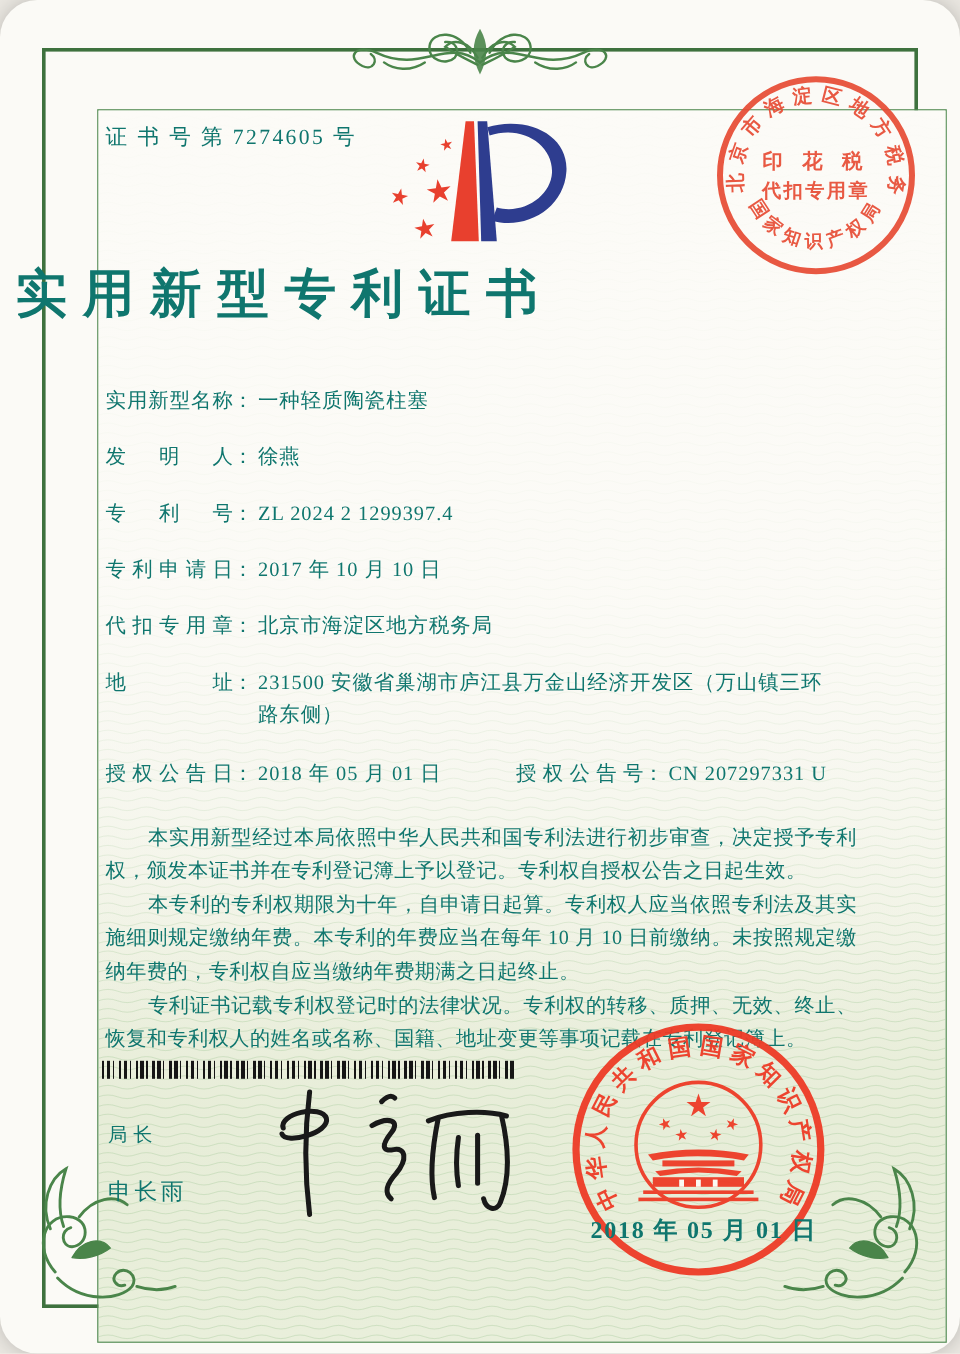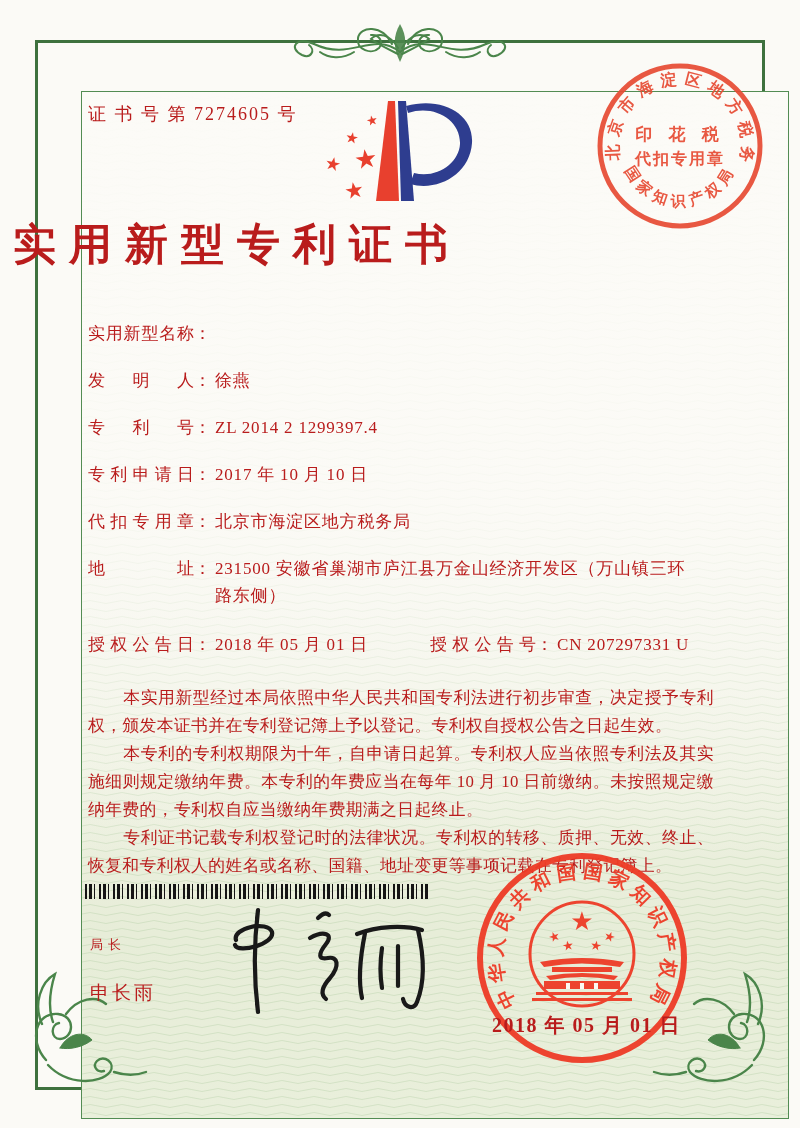--- a/index.html
+++ b/index.html
@@ -1,18 +1,18 @@
 <!DOCTYPE html>
 <html><head>
 <meta charset="utf-8">
 <style>
   html,body{margin:0;padding:0;background:#e9e6e0;}
   .page{position:relative;width:800px;height:1128px;margin:0 auto;background:#fbfaf6;
-        font-family:"Liberation Serif","DejaVu Serif",serif;color:#b91c1c;overflow:hidden;
-        box-shadow:0 0 14px rgba(0,0,0,.18);}
+        font-family:"Liberation Serif","DejaVu Serif",serif;color:#0f766e;overflow:hidden;
+        box-shadow:0 0 14px rgba(0,0,0,.18);border-radius:31px;}
   .frame{position:absolute;left:35px;top:40px;width:724px;height:1044px;border:3px solid #3e713e;}
   .frame-inner{position:absolute;left:43px;top:48px;width:706px;height:1026px;border:1px solid #538c53;
         overflow:hidden;background:linear-gradient(180deg,#fbfaf6 0%,#f7f6ef 38%,#eef1e1 66%,#e7edd8 82%,#e9efdb 100%);}
   .waves{position:absolute;left:0;top:0;z-index:0;}
   .fade{position:absolute;left:0;top:0;width:100%;height:100%;z-index:1;
         background:linear-gradient(180deg,rgba(252,251,247,.96) 0%,rgba(252,251,247,.85) 40%,rgba(252,251,247,.35) 62%,rgba(252,251,247,0) 75%);}
   .abs{position:absolute;z-index:2;}
   .cert-no{left:88px;top:102px;font-size:18px;letter-spacing:2px;}
   .title{left:0;top:216px;width:100%;font-size:43px;font-weight:700;
          letter-spacing:13px;text-indent:13px;}
@@ -20,21 +20,21 @@
   .frow{display:flex;align-items:flex-start;font-size:17px;line-height:27px;margin-bottom:20px;}
   .frow.addr{margin-bottom:22px;}
   .flabel{display:inline-block;width:106px;text-align:justify;text-align-last:justify;flex:0 0 106px;}
   .fcolon{flex:0 0 auto;padding-right:4px;}
   .fvalue{max-width:486px;letter-spacing:.8px;}
   .grant-right{margin-left:62px;display:flex;}
   .paras{left:88px;top:666px;width:626px;font-size:16.8px;line-height:28px;text-align:justify;margin-top:18px;}
   .paras p{margin:0;text-indent:2.1em;letter-spacing:.4px;}
   .barcode{left:85px;top:884px;width:344px;height:15px;z-index:2;
       background:repeating-linear-gradient(90deg,#151515 0 2px,transparent 2px 4px,#151515 4px 7px,transparent 7px 9px,#151515 9px 10px,transparent 10px 14px);}
-  .director-title{left:90px;top:936px;font-size:13px;letter-spacing:5px;z-index:3;}
+  .director-title{left:90px;top:936px;font-size:16px;letter-spacing:5px;z-index:3;}
   .director-name{left:90px;top:980px;font-size:19px;letter-spacing:3px;z-index:3;}
   .signature{left:222px;top:900px;z-index:3;}
   .stamp-tax{left:592px;top:58px;z-index:4;opacity:.92;}
   .seal-office{left:470px;top:846px;z-index:3;opacity:.95;}
   .seal-date{left:492px;top:1012px;font-size:20px;font-weight:700;letter-spacing:1.5px;z-index:4;}
   .footer{left:0;top:1106px;width:100%;text-align:center;font-size:15px;letter-spacing:1px;z-index:2;margin-top:33px;}
   .logo{left:320px;top:98px;z-index:2;}
   .orn-top{position:absolute;left:50%;top:12px;transform:translateX(-50%);z-index:3;}
   .corner{position:absolute;top:962px;z-index:3;}
   .corner-l{left:26px;}
@@ -247,30 +247,31 @@
     <text x="88" y="82" text-anchor="middle" class="tax-c1" fill="#e74b33">印 花 税</text>
     <text x="88" y="106" text-anchor="middle" class="tax-c2" fill="#e74b33">代扣专用章</text>
   </svg>
 
   <div class="abs title">实用新型专利证书</div>
 
   <div class="abs fields" id="fields">
       <div class="frow">
         <span class="flabel">实用新型名称</span>
         <span class="fcolon">：</span>
+        <span class="fvalue">一种轻质陶瓷柱塞</span>
       </div>
       <div class="frow">
         <span class="flabel">发明人</span>
         <span class="fcolon">：</span>
         <span class="fvalue">徐燕</span>
       </div>
       <div class="frow">
         <span class="flabel">专利号</span>
         <span class="fcolon">：</span>
-        <span class="fvalue">ZL 2014 2 1299397.4</span>
+        <span class="fvalue">ZL 2024 2 1299397.4</span>
       </div>
       <div class="frow">
         <span class="flabel">专利申请日</span>
         <span class="fcolon">：</span>
         <span class="fvalue">2017 年 10 月 10 日</span>
       </div>
       <div class="frow">
         <span class="flabel">代扣专用章</span>
         <span class="fcolon">：</span>
         <span class="fvalue">北京市海淀区地方税务局</span>

